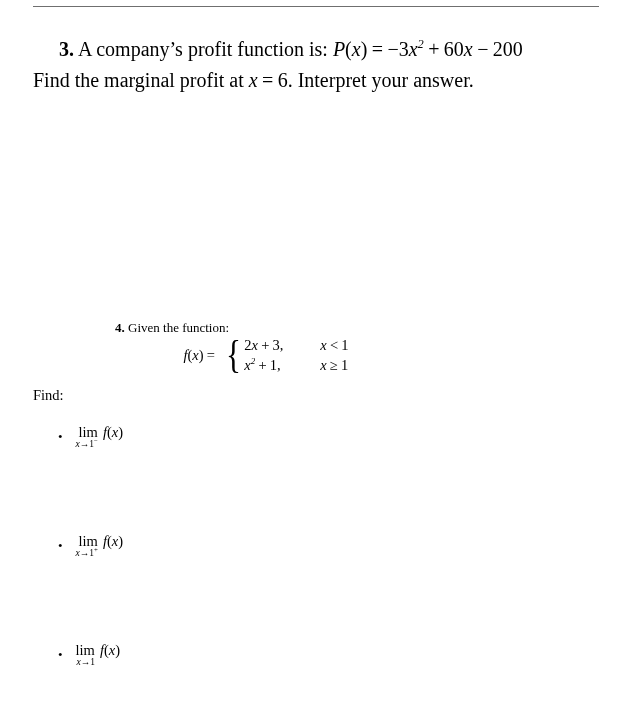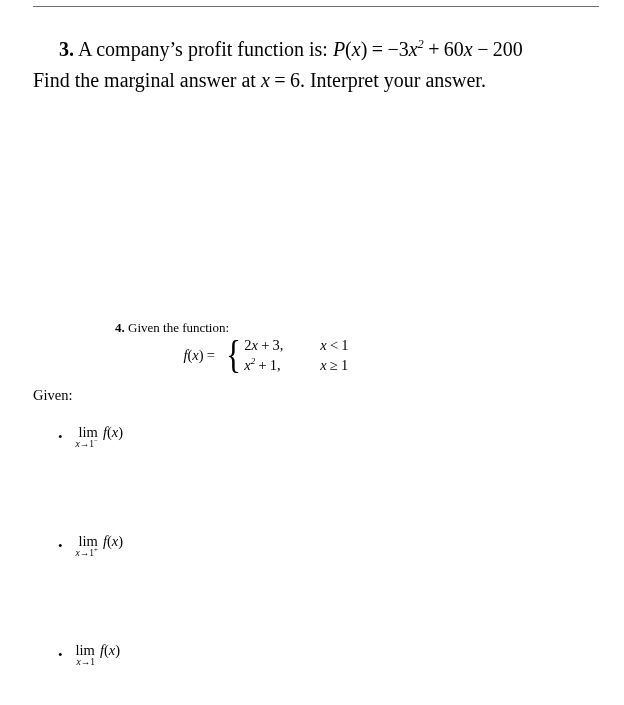--- a/index.html
+++ b/index.html
@@ -166,21 +166,21 @@
 
 <div class="problem3">
   <div class="p3-line1">
     <span class="qnum">3.</span>
     <span>A company’s profit function is:</span>
     <span class="formula">
       <span class="mathit">P</span><span class="num">(</span><span class="mathit">x</span><span class="num">)</span><span class="op">=</span><span>−</span><span class="num">3</span><span class="mathit">x</span><sup class="exp">2</sup><span class="op">+</span><span class="num">60</span><span class="mathit">x</span><span class="op">−</span><span class="num">200</span>
     </span>
   </div>
   <div class="p3-line2">
-    <span>Find the marginal answer at</span>
+    <span>Find the marginal profit at</span>
     <span class="mathit">x</span><span class="op">=</span><span class="num">6.</span>
     <span>Interpret your answer.</span>
   </div>
 </div>
 
 <div class="problem4">
   <span class="qnum">4.</span>
   <span>Given the function:</span>
 </div>
 
@@ -196,21 +196,21 @@
         <span class="pw-cond"><span class="mathit">x</span><span class="op">&lt;</span><span class="num">1</span></span>
       </span>
       <span class="pw-row">
         <span class="pw-expr"><span class="mathit">x</span><sup class="exp">2</sup><span class="op">+</span><span class="num">1,</span></span>
         <span class="pw-cond"><span class="mathit">x</span><span class="op">≥</span><span class="num">1</span></span>
       </span>
     </span>
   </div>
 </div>
 
-<div class="find-label">Given:</div>
+<div class="find-label">Find:</div>
 
 <div class="limit-item" style="top:424px;">
   <span class="bullet">•</span>
   <span class="limit-expr">
     <span class="lim-stack">
       <span class="lim-op">lim</span>
       <span class="lim-sub"><span class="mathit">x</span><span>→</span><span>1</span><sup class="sgn">−</sup></span>
     </span>
     <span class="mathit">f</span>
       <span class="num">(</span>

